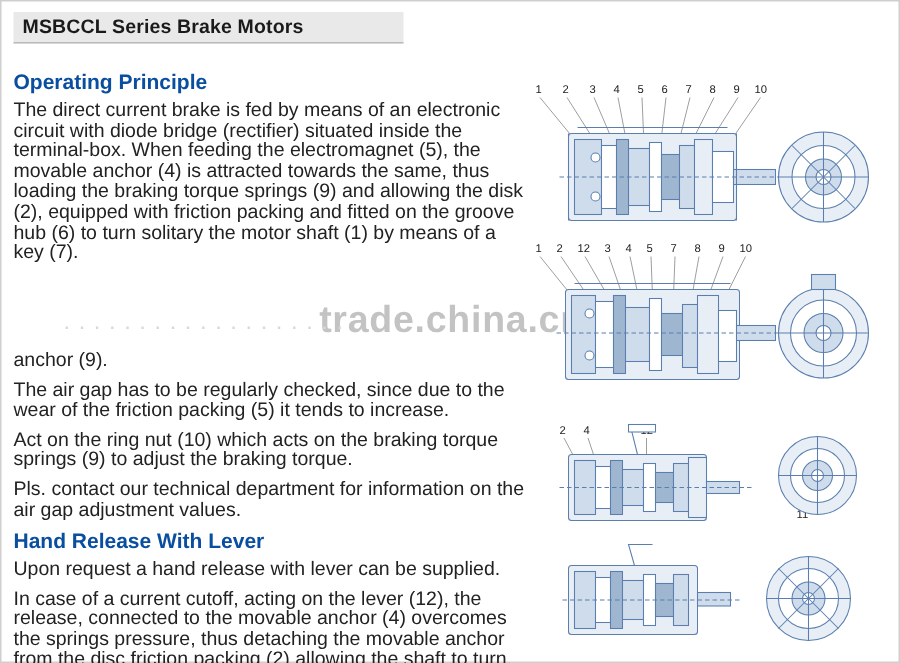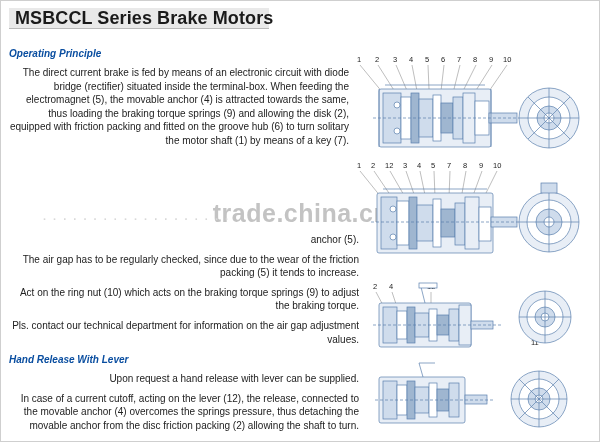--- a/index.html
+++ b/index.html
@@ -29,48 +29,47 @@
     top: 7px;
     width: 260px;
     height: 20px;
     background: #e9e9e9;
     border-bottom: 1px solid #b9b9b9;
   }
   .title-text {
     position: absolute;
     left: 14px;
     top: 7px;
-    font-size: 18px;
+    font-size: 13px;
     font-weight: bold;
     color: #1a1a1a;
     letter-spacing: 0.1px;
     line-height: 20px;
     white-space: nowrap;
   }
   
   .left-col {
     position: absolute;
     left: 8px;
     top: 46px;
     width: 340px;
   }
   .heading {
     color: #0a4ea0;
     font-weight: bold;
-    font-size: 10px;
+    font-size: 14px;
     margin: 0 0 5px 0;
     line-height: 14px;
-    font-style: italic;
   }
   .para {
-    font-size: 10px;
+    font-size: 13px;
     color: #222222;
     line-height: 13.6px;
     margin: 0 0 8px 0;
-    text-align: right;
+    text-align: left;
   }
   .para.tight { margin-bottom: 6px; }
   .sec2 {
     position: absolute;
     left: 8px;
     top: 232px;
     width: 350px;
   }
   .sec3 {
     position: absolute;
@@ -132,21 +131,21 @@
     <p class="heading">Operating Principle</p>
     <p class="para">The direct current brake is fed by means of an electronic circuit with diode bridge (rectifier) situated inside the terminal-box. When feeding the electromagnet (5), the movable anchor (4) is attracted towards the same, thus loading the braking torque springs (9) and allowing the disk (2), equipped with friction packing and fitted on the groove hub (6) to turn solitary the motor shaft (1) by means of a key (7).</p>
   </div>
 
   <div class="watermark">
     <span>trade.china.cn</span>
     <span class="dotrow">. . . . . . . . . . . . . . . . . . .</span>
   </div>
 
   <div class="sec2">
-    <p class="para tight">anchor (5).</p>
+    <p class="para tight">anchor (9).</p>
     <p class="para tight">The air gap has to be regularly checked, since due to the wear of the friction packing (5) it tends to increase.</p>
     <p class="para tight">Act on the ring nut (10) which acts on the braking torque springs (9) to adjust the braking torque.</p>
     <p class="para tight">Pls. contact our technical department for information on the air gap adjustment values.</p>
   </div>
 
   <div class="sec3">
     <p class="heading">Hand Release With Lever</p>
     <p class="para tight">Upon request a hand release with lever can be supplied.</p>
     <p class="para tight">In case of a current cutoff, acting on the lever (12), the release, connected to the movable anchor (4) overcomes the springs pressure, thus detaching the movable anchor from the disc friction packing (2) allowing the shaft to turn.</p>
   </div>

